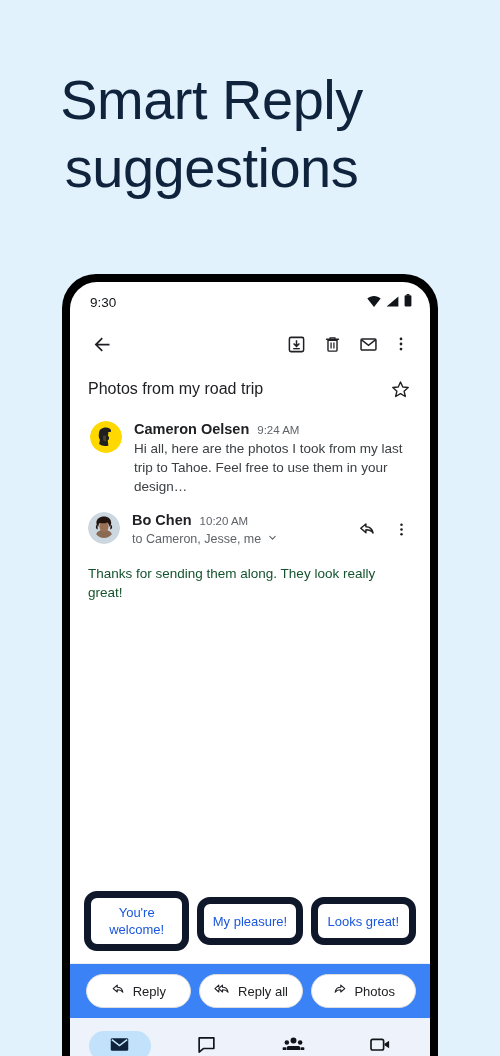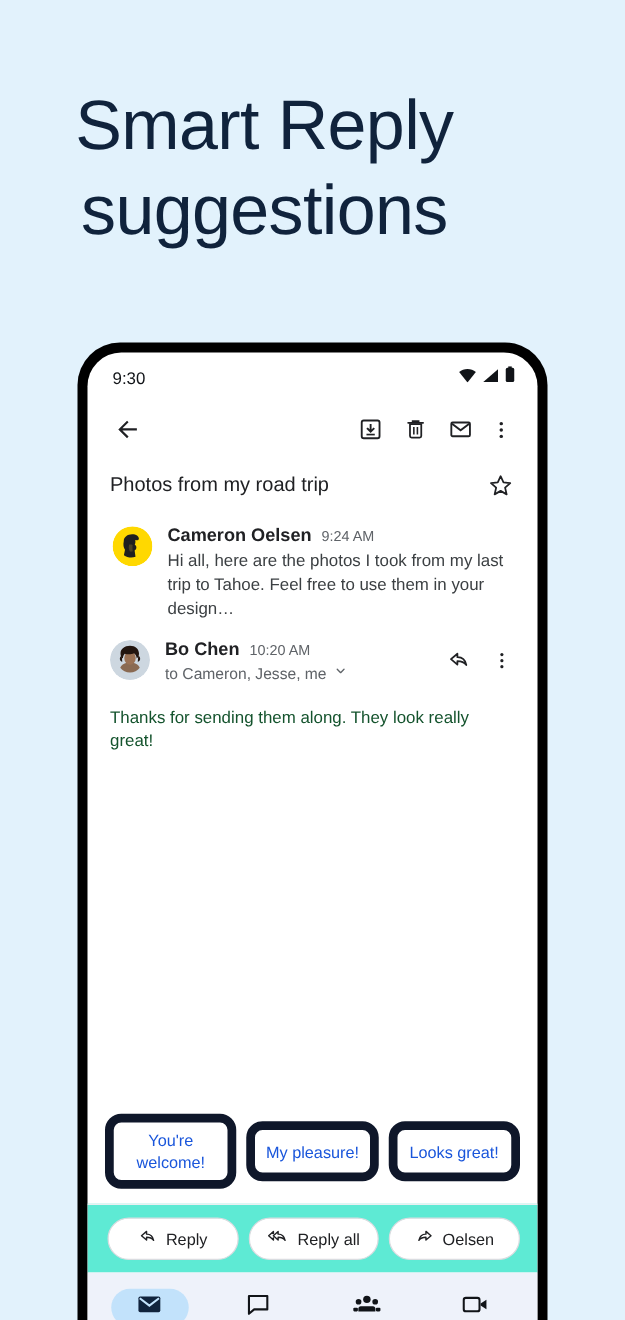--- a/index.html
+++ b/index.html
@@ -261,21 +261,21 @@
   
   .reply-bar {
     flex: 0 0 auto;
     border-top: 1px solid #eceff1;
     display: flex;
     align-items: center;
     justify-content: space-between;
     gap: 8px;
     padding: 10px 14px 10px 16px;
     box-sizing: border-box;
-    background: #5eead4;
+    background: #3b82f6;
   }
   .reply-btn {
     flex: 1 1 0;
     height: 34px;
     border: 1px solid #dadce0;
     border-radius: 18px;
     display: flex;
     align-items: center;
     justify-content: center;
     gap: 7px;
@@ -492,21 +492,21 @@
           </svg>
         </span>
         <span>Reply all</span>
       </div>
       <div class="reply-btn">
         <span>
           <svg width="15" height="15" viewBox="0 0 24 24">
               <path d="M14 8.5V5l6.5 5.5L14 16v-3.6c-4.1 0-7 1.2-9 4 .8-4 3.2-8 9-7.9z" fill="none" stroke="#202124" stroke-width="1.8" stroke-linejoin="round"></path>
             </svg>
         </span>
-        <span>Oelsen</span>
+        <span>Photos</span>
       </div>
     </div>
 
     <div class="bottom-nav">
       <div class="nav-item">
         <div class="nav-pill active">
           <span>
             <svg width="21" height="21" viewBox="0 0 24 24">
               <rect x="2" y="4.8" width="20" height="14.4" rx="1.6" fill="#10233c"></rect>
               <path d="M3.2 6.4 12 13.2l8.8-6.8" fill="none" stroke="#c2e2fb" stroke-width="1.9"></path>

